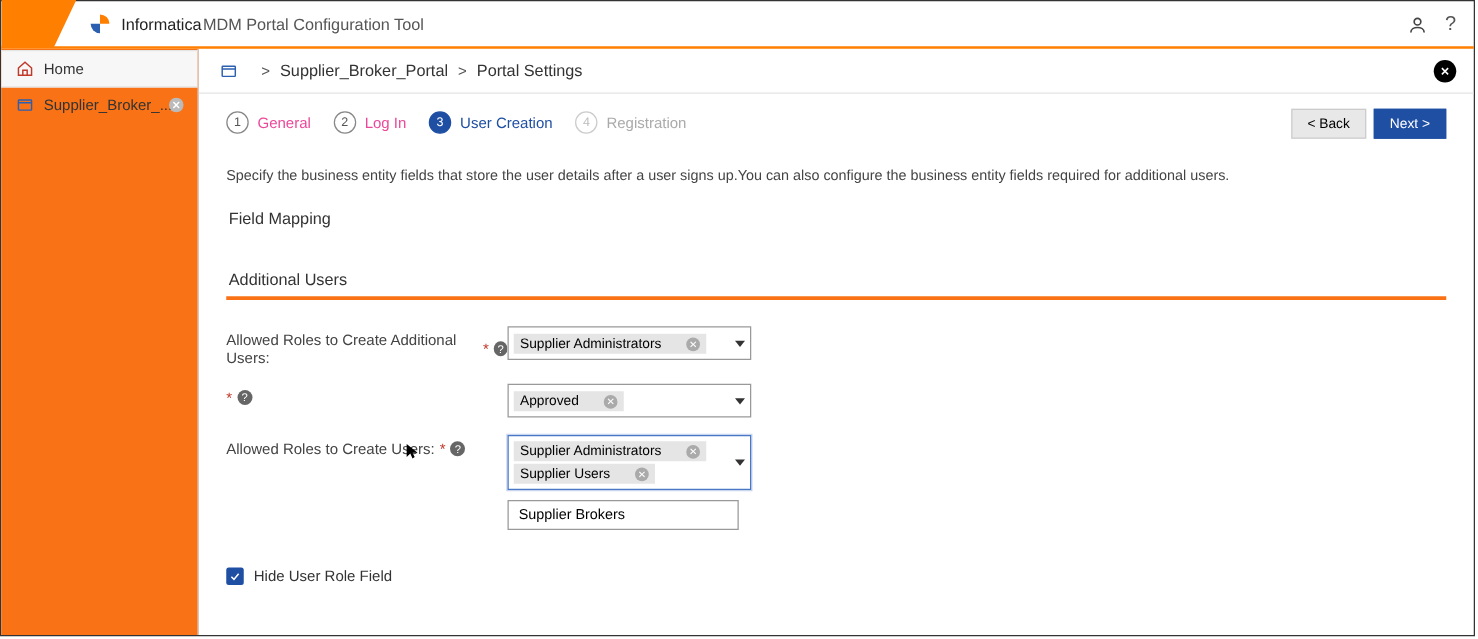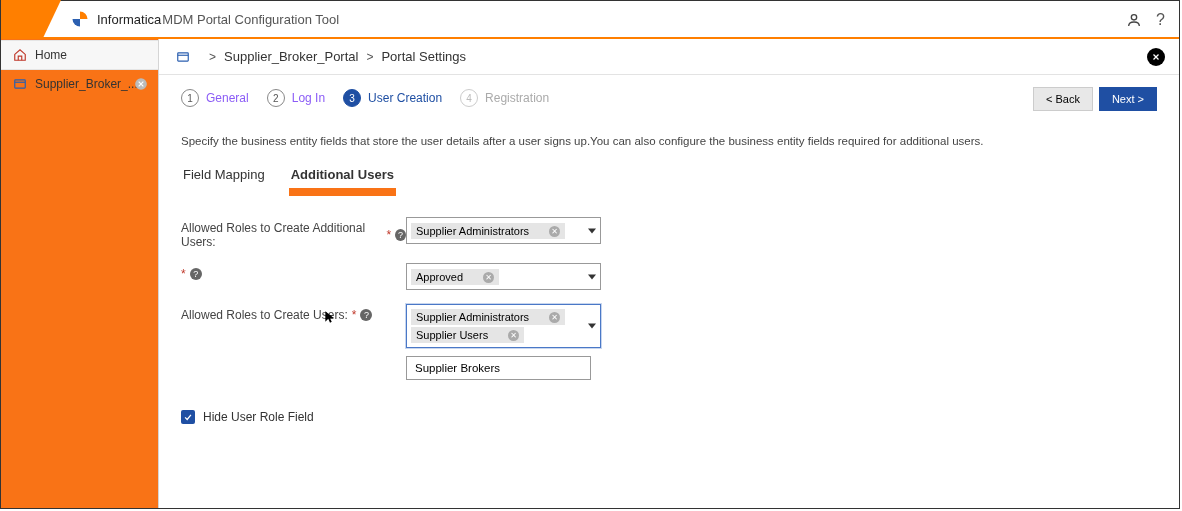--- a/index.html
+++ b/index.html
@@ -35,35 +35,35 @@
   .close-page { position: absolute; right: 14px; width: 18px; height: 18px; background: #000; border-radius: 50%; display: flex; align-items: center; justify-content: center; cursor: pointer; }
   .close-page svg { width: 10px; height: 10px; fill: #fff; }
 
   .content { padding: 14px 22px; position: relative; }
 
   
   .wizard-row { display: flex; align-items: center; gap: 18px; }
   .wstep { display: flex; align-items: center; gap: 7px; cursor: pointer; }
   .wnum { width: 18px; height: 18px; border-radius: 50%; border: 1px solid #888; display: flex; align-items: center; justify-content: center; font-size: 10px; color: #555; }
   .wstep.active .wnum { background: #1f4fa3; border-color: #1f4fa3; color: #fff; }
-  .wlabel { font-size: 12px; color: #8b5cf6; }
+  .wlabel { font-size: 12px; color: #ec4899; }
   .wstep.active .wlabel { color: #1f4fa3; }
   .wstep.disabled .wnum { border-color: #ccc; color: #bbb; }
   .wstep.disabled .wlabel { color: #aaa; }
 
   .wizard-buttons { position: absolute; right: 22px; top: 12px; display: flex; gap: 6px; }
   .btn { font-size: 11px; padding: 5px 12px; border: 1px solid #ccc; background: #e8e8e8; cursor: pointer; }
   .btn.primary { background: #1f4fa3; color: #fff; border-color: #1f4fa3; }
 
   .desc { font-size: 11.5px; color: #444; margin-top: 28px; }
 
   
-  .tabs { display: flex; gap: 22px; margin-top: 14px; border-bottom: 1px solid transparent; }
+  .tabs { display: flex; gap: 22px; margin-top: 14px; border-bottom: 1px solid transparent; flex-direction: column; }
   .tab { font-size: 13px; color: #333; padding: 6px 2px; cursor: pointer; }
-  .tab.active { border-bottom: 8px solid #f97316; font-weight: 700; }
+  .tab.active { border-bottom: 3px solid #f97316; font-weight: 400; }
 
   
   .form { margin-top: 20px; display: flex; flex-direction: column; gap: 14px; }
   .frow { display: flex; align-items: flex-start; }
   .flabel { width: 225px; font-size: 12px; color: #444; display: flex; align-items: center; gap: 4px; padding-top: 4px;}
   .req { color: #c0392b; }
   .help-dot { width: 12px; height: 12px; border-radius: 50%; background: #666; color: #fff; font-size: 9px; display: inline-flex; align-items: center; justify-content: center; }
 
   .multi { width: 195px; border: 1px solid #999; background: #fff; position: relative; padding: 3px 18px 3px 3px; min-height: 24px; }
   .multi .caret { position: absolute; right: 4px; top: 50%; transform: translateY(-50%); width: 0; height: 0; border-left: 4px solid transparent; border-right: 4px solid transparent; border-top: 5px solid #333; cursor: pointer; }

